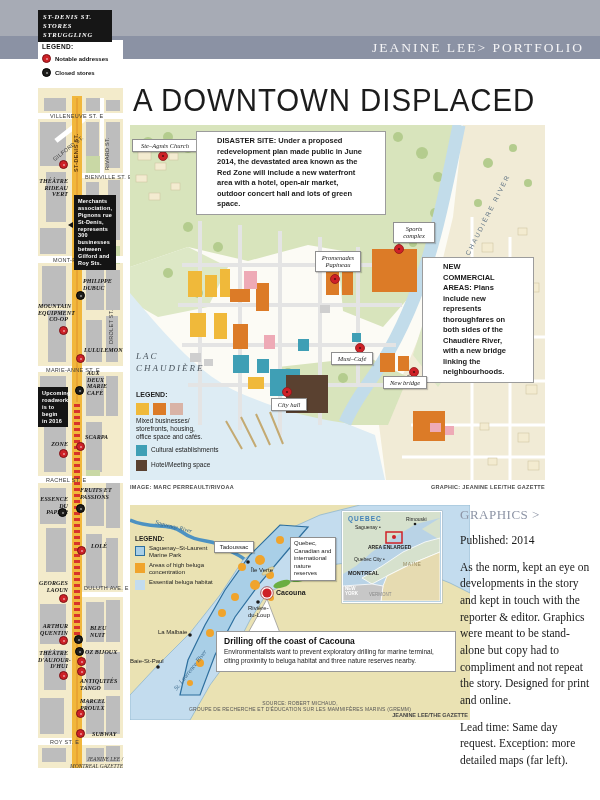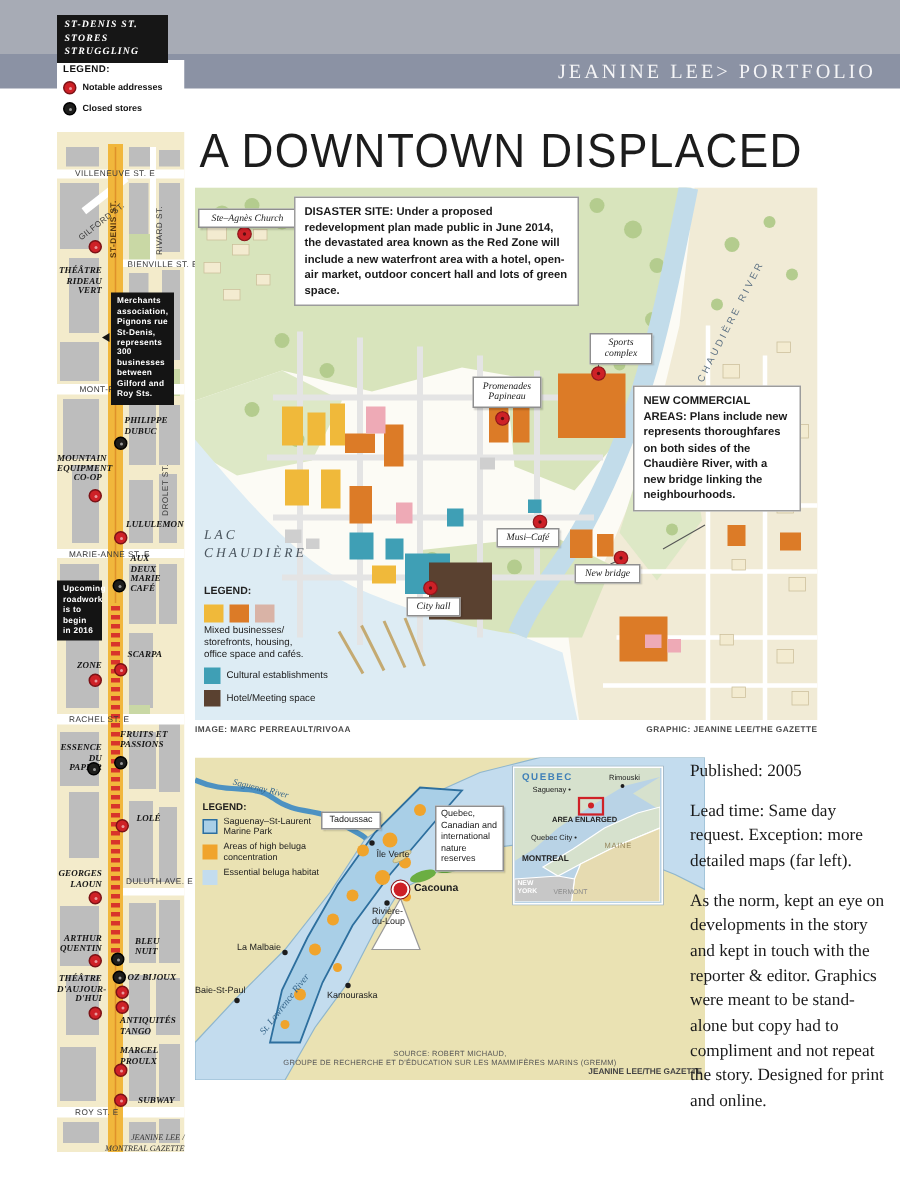--- a/index.html
+++ b/index.html
@@ -24,21 +24,21 @@
 .street{position:absolute;font:5.5px/1 "Liberation Sans",sans-serif;color:#3a3a3a;letter-spacing:.3px;white-space:nowrap}
 .vert{transform:rotate(-90deg);transform-origin:0 0}
 .note-box{position:absolute;background:#141414;color:#fff;font:bold 5.5px/1.25 "Liberation Sans",sans-serif;padding:3px 4px;letter-spacing:.2px;white-space:pre-line}
 .arrow-left{position:absolute;width:0;height:0;border-top:3px solid transparent;border-bottom:3px solid transparent;border-right:5px solid #141414}
 .sb-credit{position:absolute;left:28px;top:746px;width:57px;text-align:right;font:italic 5.5px/1.25 "Liberation Serif",serif;color:#333;white-space:pre-line}
 
 .mainmap{position:absolute;left:130px;top:125px;width:415px;height:355px}
 .smallmap{position:absolute;left:130px;top:505px;width:340px;height:215px}
 .mapsvg{position:absolute;left:0;top:0}
 .map-callout{position:absolute;background:#fff;border:1px solid #8f8f8f;font:italic 6.5px/1.15 "Liberation Serif",serif;color:#222;padding:2px 3px;text-align:center;white-space:pre-line;box-shadow:1px 1px 1px rgba(0,0,0,.18)}
-.text-callout{position:absolute;background:#fff;border:1px solid #9c9c9c;font:bold 7.5px/1.4 "Liberation Sans",sans-serif;color:#1a1a1a;padding:4px 6px}
+.text-callout{position:absolute;background:#fff;border:1px solid #9c9c9c;font:bold 7.5px/1.4 "Liberation Sans",sans-serif;color:#1a1a1a;padding:4px 20px}
 .rot-label{position:absolute;font:6.5px "Liberation Sans",sans-serif;letter-spacing:2px;color:#5e7284;white-space:nowrap;transform-origin:0 0}
 .lake-label{position:absolute;left:6px;top:226px;font:italic 9px/1.3 "Liberation Serif",serif;letter-spacing:2px;color:#49545d;white-space:pre-line}
 .mlegend{position:absolute;left:6px;top:266px;width:120px;font:6.5px/1.25 "Liberation Sans",sans-serif;color:#222}
 .mlegend .head{font-weight:bold;font-size:7px;margin-bottom:3px}
 .swatch{display:inline-block;width:13px;height:12px;margin-right:4px;vertical-align:middle}
 .lrow{position:relative;margin-top:4px}
 .credit{position:absolute;font:bold 5.5px/1.2 "Liberation Sans",sans-serif;color:#4a4a4a;letter-spacing:.3px}
 
 .sm-label{position:absolute;font:6px/1.1 "Liberation Sans",sans-serif;color:#1c1c1c;white-space:pre-line}
 .sm-bold{font-weight:bold;font-size:7px}
@@ -453,20 +453,24 @@
   <div class="sm-label" style="left:121px;top:62px">Île Verte</div>
   <div class="sm-label sm-bold" style="left:146px;top:84px">Cacouna</div>
   <div class="sm-label" style="left:118px;top:100px">Rivière-
 du-Loup</div>
   <div class="sm-label" style="left:28px;top:124px">La Malbaie</div>
   <div class="sm-label" style="left:0;top:153px">Baie-St-Paul</div>
   <div class="sm-label" style="left:88px;top:156px">Kamouraska</div>
   <div class="sm-label" style="left:42px;top:182px;transform:rotate(-52deg);transform-origin:0 0;font:italic 6.5px 'Liberation Serif',serif;color:#39688c;white-space:nowrap">St. Lawrence River</div>
   <div class="map-callout" style="left:160px;top:32px;width:46px;font:6px/1.25 'Liberation Sans',sans-serif;font-style:normal;text-align:left">Quebec, Canadian and international nature reserves</div>
 
+  <div class="drill">
+    <div class="h">Drilling off the coast of Cacouna</div>
+    <div class="b">Environmentalists want to prevent exploratory drilling for marine terminal, citing proximity to beluga habitat and three nature reserves nearby.</div>
+  </div>
 
   <div class="sm-source pre">SOURCE: ROBERT MICHAUD,
 GROUPE DE RECHERCHE ET D'ÉDUCATION SUR LES MAMMIFÈRES MARINS (GREMM)</div>
   <div class="sm-credit">JEANINE LEE/THE GAZETTE</div>
 
   <div class="inset">
     <svg width="97" height="89" viewBox="0 0 97 89" style="position:absolute;left:0;top:0">
       <rect width="97" height="89" fill="#b9d3e6"></rect>
       <path d="M0,0 H97 V6 L73,12 L50,26 L29,40 L13,54 L0,62 Z" fill="#d6e1cd"></path>
       <path d="M97,6 V28 L79,17 Z" fill="#d6e1cd"></path>
@@ -484,16 +488,17 @@
     <div class="lbl" style="left:11px;top:45px">Quebec City •</div>
     <div class="lbl" style="left:5px;top:58px;font-weight:bold;font-size:5.5px">MONTREAL</div>
     <div class="lbl" style="left:60px;top:50px;color:#97885e;letter-spacing:.5px">MAINE</div>
     <div class="lbl pre" style="left:2px;top:75px;color:#ffffff;font-size:4.5px;font-weight:bold">NEW
 YORK</div>
     <div class="lbl" style="left:26px;top:81px;color:#8a8a8a;font-size:4.5px">VERMONT</div>
   </div>
 </div>
 
 <div class="rightcol">
-  <p>Published: 2005</p>
+  <div class="head">GRAPHICS &gt;</div>
+  <p>Published: 2014</p>
+  <p>As the norm, kept an eye on developments in the story and kept in touch with the reporter &amp; editor. Graphics were meant to be stand-alone but copy had to compliment and not repeat the story. Designed for print and online.</p>
   <p>Lead time: Same day request. Exception: more detailed maps (far left).</p>
-  <p>As the norm, kept an eye on developments in the story and kept in touch with the reporter &amp; editor. Graphics were meant to be stand-alone but copy had to compliment and not repeat the story. Designed for print and online.</p>
 </div>
 
 </body></html>

